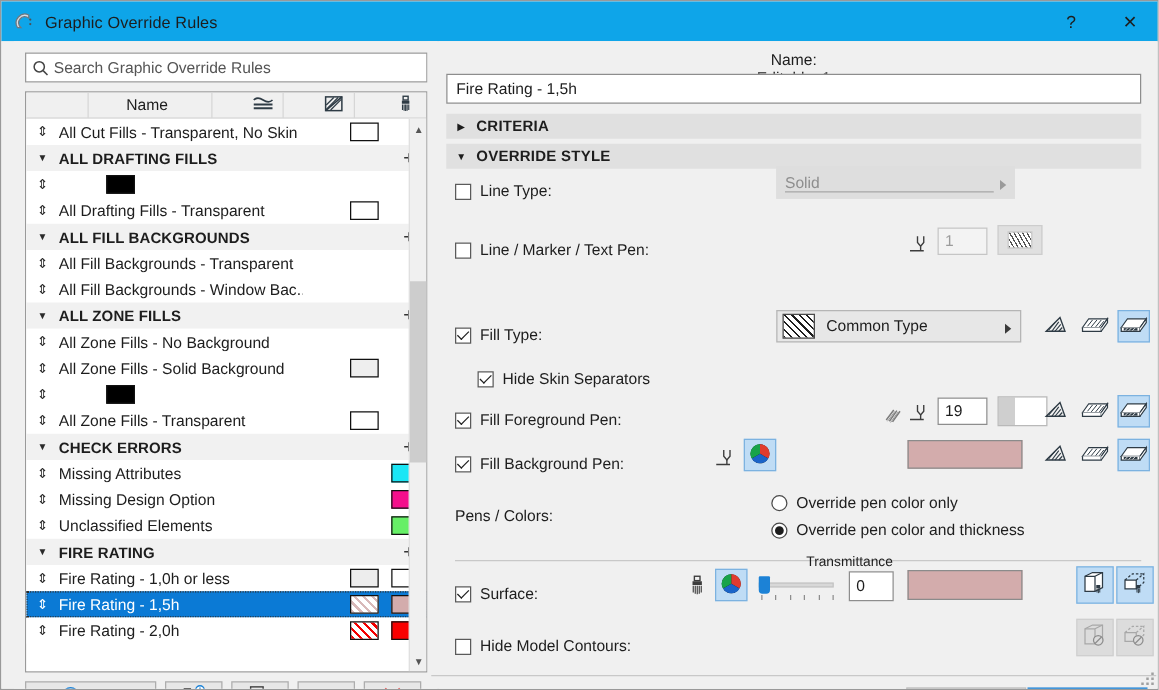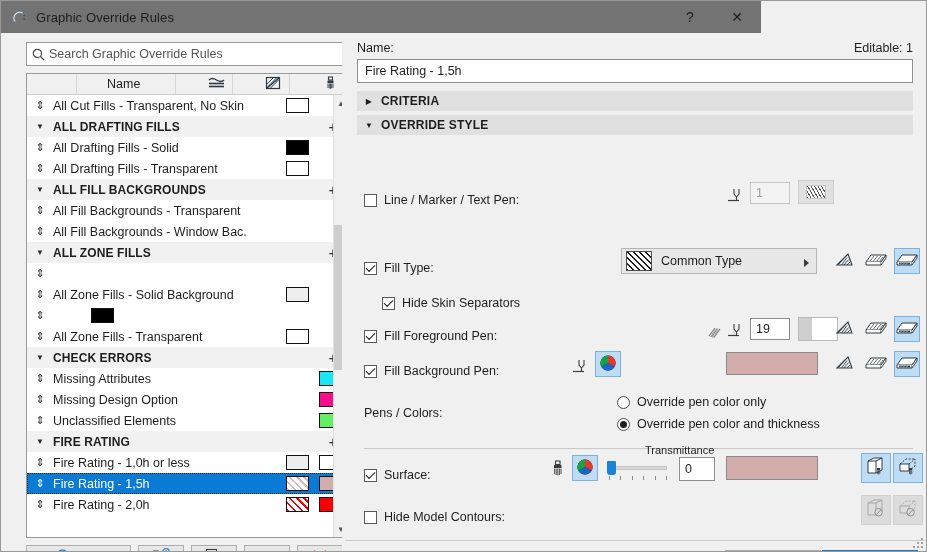--- a/index.html
+++ b/index.html
@@ -16,22 +16,22 @@
     position: relative;
     width: 927px; height: 552px;
     background: #f0f0f0;
     border: 1px solid #999;
     overflow: hidden;
   }
 
   
   .titlebar {
     position: absolute; left: 0; top: 0;
-    width: 760px; height: 32px;
-    background: #737373;
+    width: 927px; height: 32px;
+    background: #0ea5e9;
     display: flex; align-items: center;
   }
   .titlebar .tb-icon {
     width: 18px; height: 18px;
     margin-left: 9px; margin-right: 8px;
     display: flex; align-items: center; justify-content: center;
   }
   .titlebar .tb-title {
     font-size: 13px; color: #1d1d1d;
     letter-spacing: .1px;
@@ -44,21 +44,21 @@
   }
   .tb-btn.close { width: 48px; }
 
   
   .body-area {
     position: absolute; left: 0; top: 32px;
     width: 927px; height: 520px;
     background: #f0f0f0;
   }
   .left-pane {
-    position: absolute; left: 16px; top: 0;
+    position: absolute; left: 10px; top: 0;
     width: 340px; height: 520px;
     background: #f0f0f0;
     border-right: 1px solid #c8c8c8;
   }
   .right-pane {
     position: absolute; left: 341px; top: 0;
     width: 586px; height: 520px;
     background: #f0f0f0;
   }
 
@@ -157,20 +157,21 @@
     gap: 6px; font-size: 12.5px; color: #1d1d1d; cursor: default;
   }
   .tool-btn.new { width: 105px; }
   .tool-btn.sq { width: 46px; }
 
   
   .name-row {
     position: absolute; left: 15px; top: 8px; width: 556px;
     display: flex; align-items: center; justify-content: space-between;
     font-size: 12.5px;
+    flex-direction: column;
   }
   .name-field {
     position: absolute; left: 15px; top: 26px;
     width: 556px; height: 24px;
     background: #fff; border: 1px solid #8d8d8d;
     display: flex; align-items: center; padding: 0 5px;
   }
   .name-field input {
     border: none; outline: none; width: 100%;
     font-family: "Liberation Sans", sans-serif; font-size: 12.5px;
@@ -398,21 +399,20 @@
               </span>
               <span class="sw-col"></span>
             </div>
             <div class="row group">
               <span class="tri">▼</span>
               <span class="label">ALL DRAFTING FILLS</span>
               <span class="plus">+</span>
             </div>
             <div class="row">
               <span class="grip">⇕</span>
-              <span class="label">All Drafting Fills - Solid</span>
               <span class="sw-col"></span>
               <span class="sw-col">
                 <span class="sw" style="background: rgb(0, 0, 0);"></span>
               </span>
               <span class="sw-col"></span>
             </div>
             <div class="row">
               <span class="grip">⇕</span>
               <span class="label">All Drafting Fills - Transparent</span>
               <span class="sw-col"></span>
@@ -440,20 +440,21 @@
               <span class="sw-col"></span>
               <span class="sw-col"></span>
             </div>
             <div class="row group">
               <span class="tri">▼</span>
               <span class="label">ALL ZONE FILLS</span>
               <span class="plus">+</span>
             </div>
             <div class="row">
               <span class="grip">⇕</span>
+              <span class="label">All Zone Fills - No Background</span>
               <span class="sw-col"></span>
               <span class="sw-col"></span>
               <span class="sw-col"></span>
             </div>
             <div class="row">
               <span class="grip">⇕</span>
               <span class="label">All Zone Fills - Solid Background</span>
               <span class="sw-col"></span>
               <span class="sw-col">
                 <span class="sw" style="background: rgb(238, 238, 238);"></span>
@@ -620,20 +621,28 @@
       <div class="section-bar sec-criteria">
         <span class="arrow">▶</span>
         <span>CRITERIA</span>
       </div>
 
       <div class="section-bar sec-override">
         <span class="arrow">▼</span>
         <span>OVERRIDE STYLE</span>
       </div>
 
+      <div class="field-row" style="top:113px;">
+        <span class="cb"></span>
+        <span>Line Type:</span>
+        <div class="combo-disabled" style="position:absolute; left:257px; top:-13px;">
+          <span>Solid</span>
+          <span class="underline"></span>
+        </div>
+      </div>
 
       <div class="field-row" style="top:160px;">
         <span class="cb"></span>
         <span>Line / Marker / Text Pen:</span>
         <span style="position:absolute; left:363px; top:-5px;">
           <svg width="18" height="16" viewBox="0 0 18 16">
             <path d="M7 1 L7 6 L9.5 9 L12 6 L12 1" fill="none" stroke="#3c3c3c" stroke-width="1.1"></path>
             <line x1="1" y1="12.5" x2="12" y2="12.5" stroke="#3c3c3c" stroke-width="1.2"></line>
             <line x1="9.5" y1="9" x2="9.5" y2="12.5" stroke="#3c3c3c" stroke-width="1.1"></line>
           </svg>

